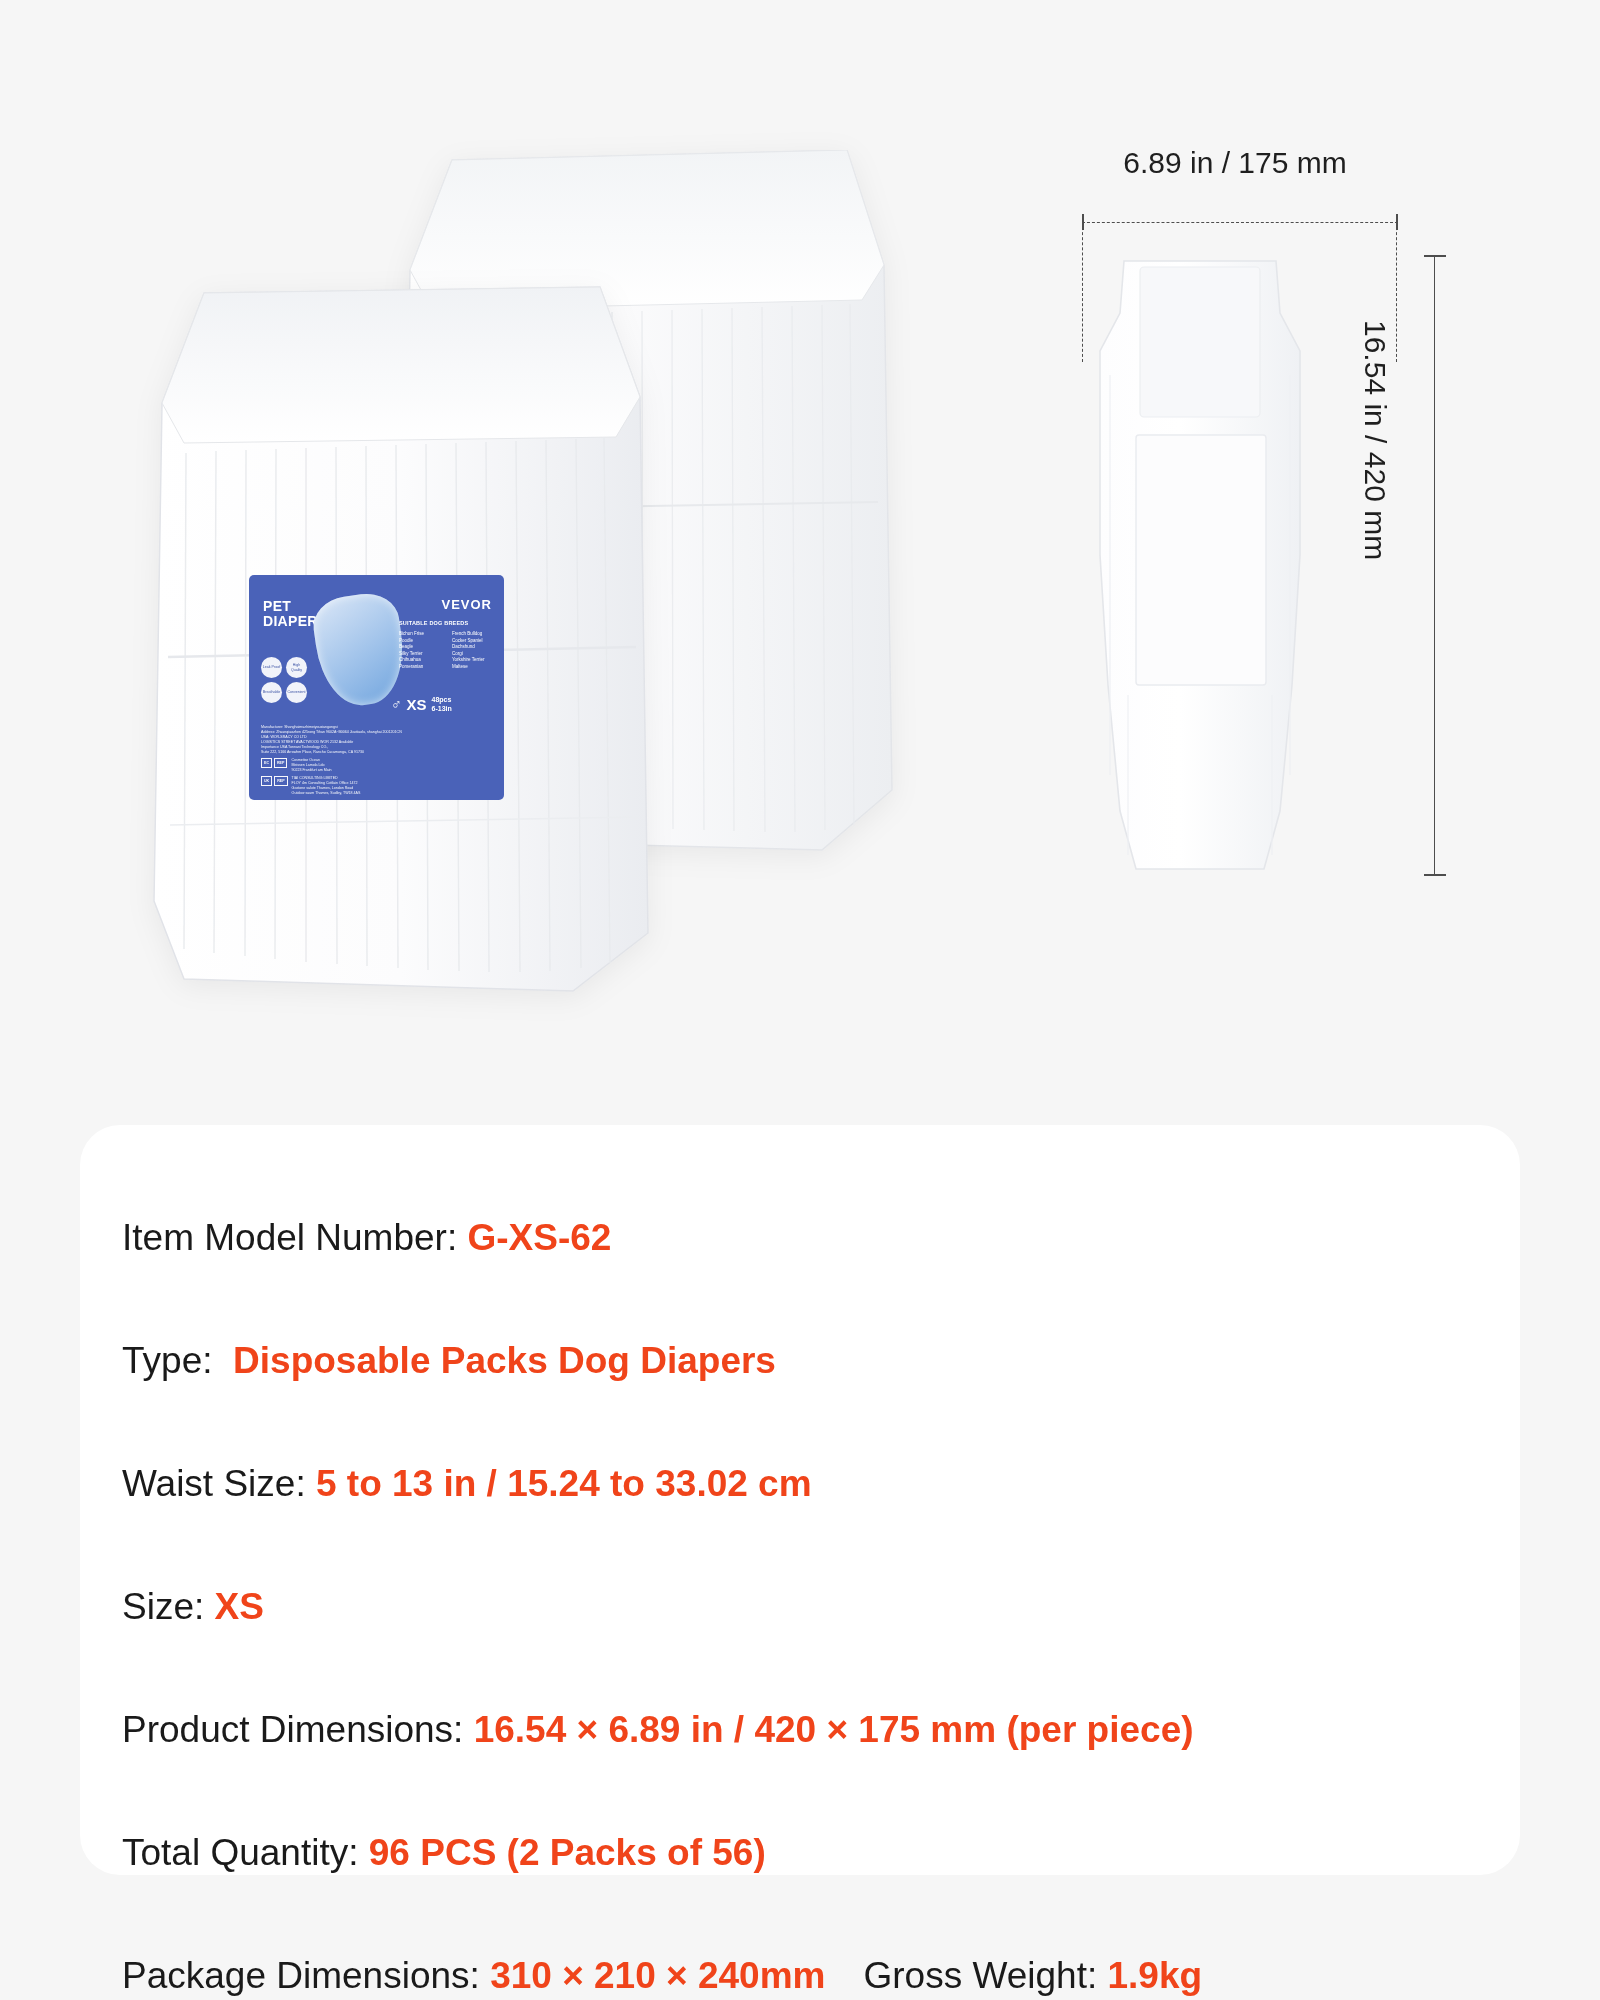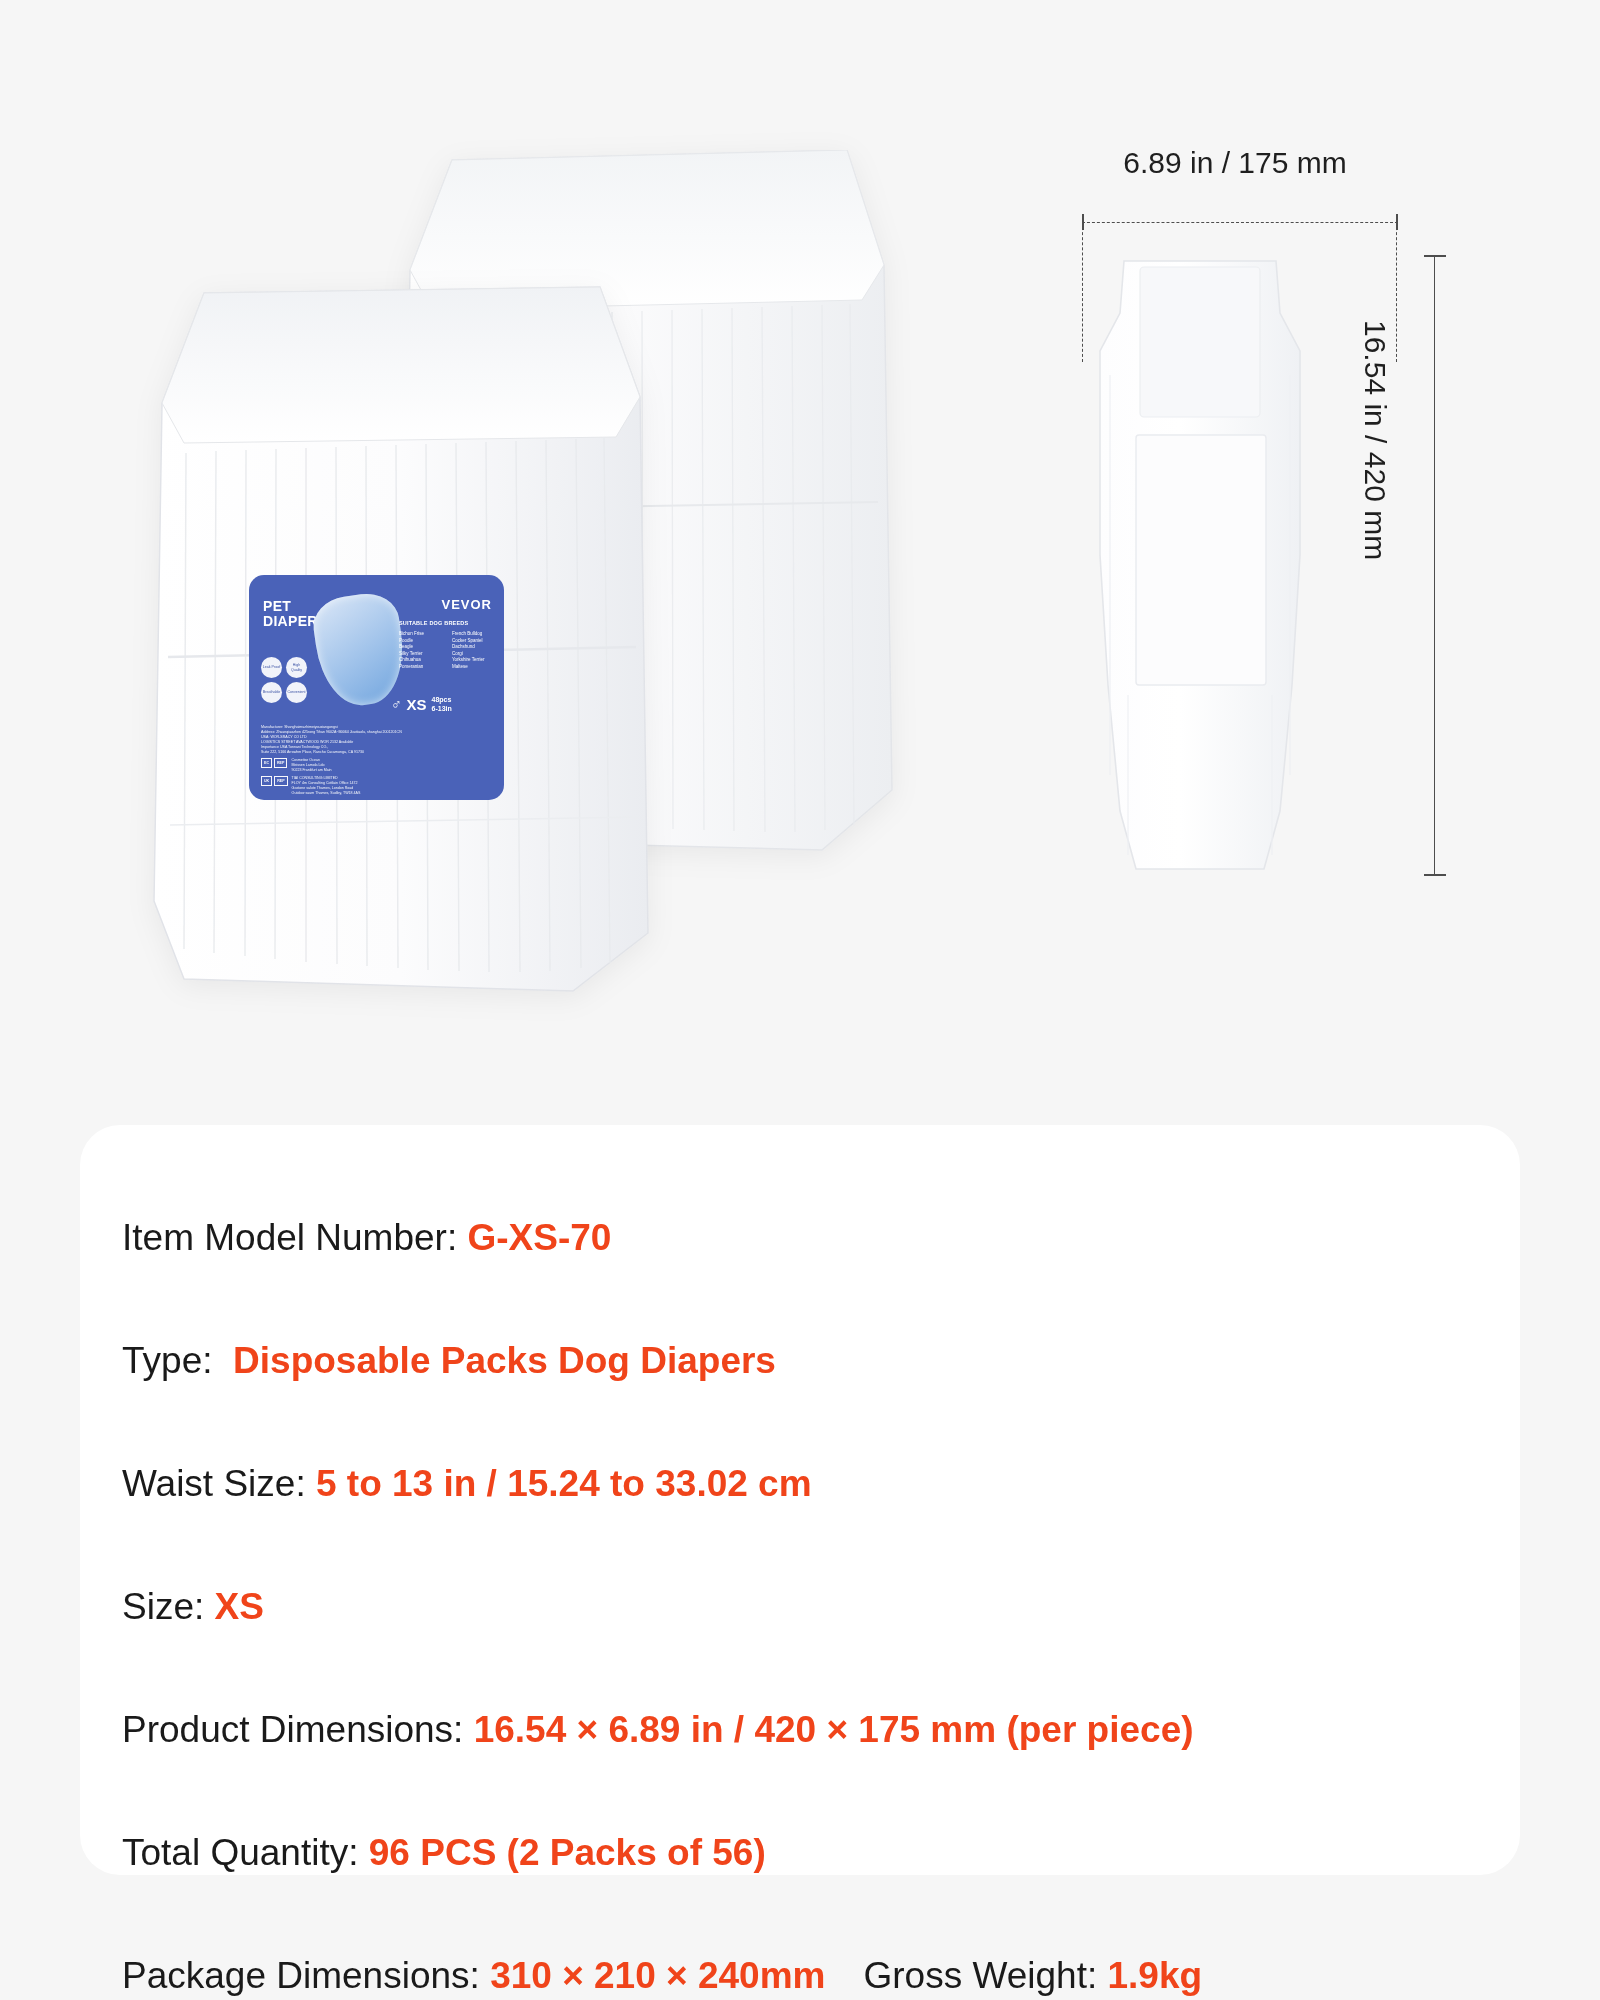--- a/index.html
+++ b/index.html
@@ -51,21 +51,21 @@
     position: absolute;
     left: 0; top: 0;
     width: 100%;
     height: 100%;
   }
 
   
   .bag-label {
     position: absolute;
     background: #4a62b8;
-    border-radius: 15px;
+    border-radius: 5px;
     overflow: hidden;
     color: #fff;
     text-decoration: underline;
   }
   .label-front {
     left: 101px;
     top: 290px;
     width: 255px;
     height: 225px;
   }
@@ -474,21 +474,21 @@
         </g>
       </svg>
     </div>
   </div>
 
   <div class="spec-card">
     <div class="spec-list">
 
       <div class="spec-row">
         <span class="spec-label">Item Model Number: </span>
-        <span class="spec-value">G-XS-70</span>
+        <span class="spec-value">G-XS-62</span>
       </div>
 
       <div class="spec-row">
         <span class="spec-label">Type:  </span>
         <span class="spec-value">Disposable Packs Dog Diapers</span>
       </div>
 
       <div class="spec-row">
         <span class="spec-label">Waist Size: </span>
         <span class="spec-value">5 to 13 in / 15.24 to 33.02 cm</span>

